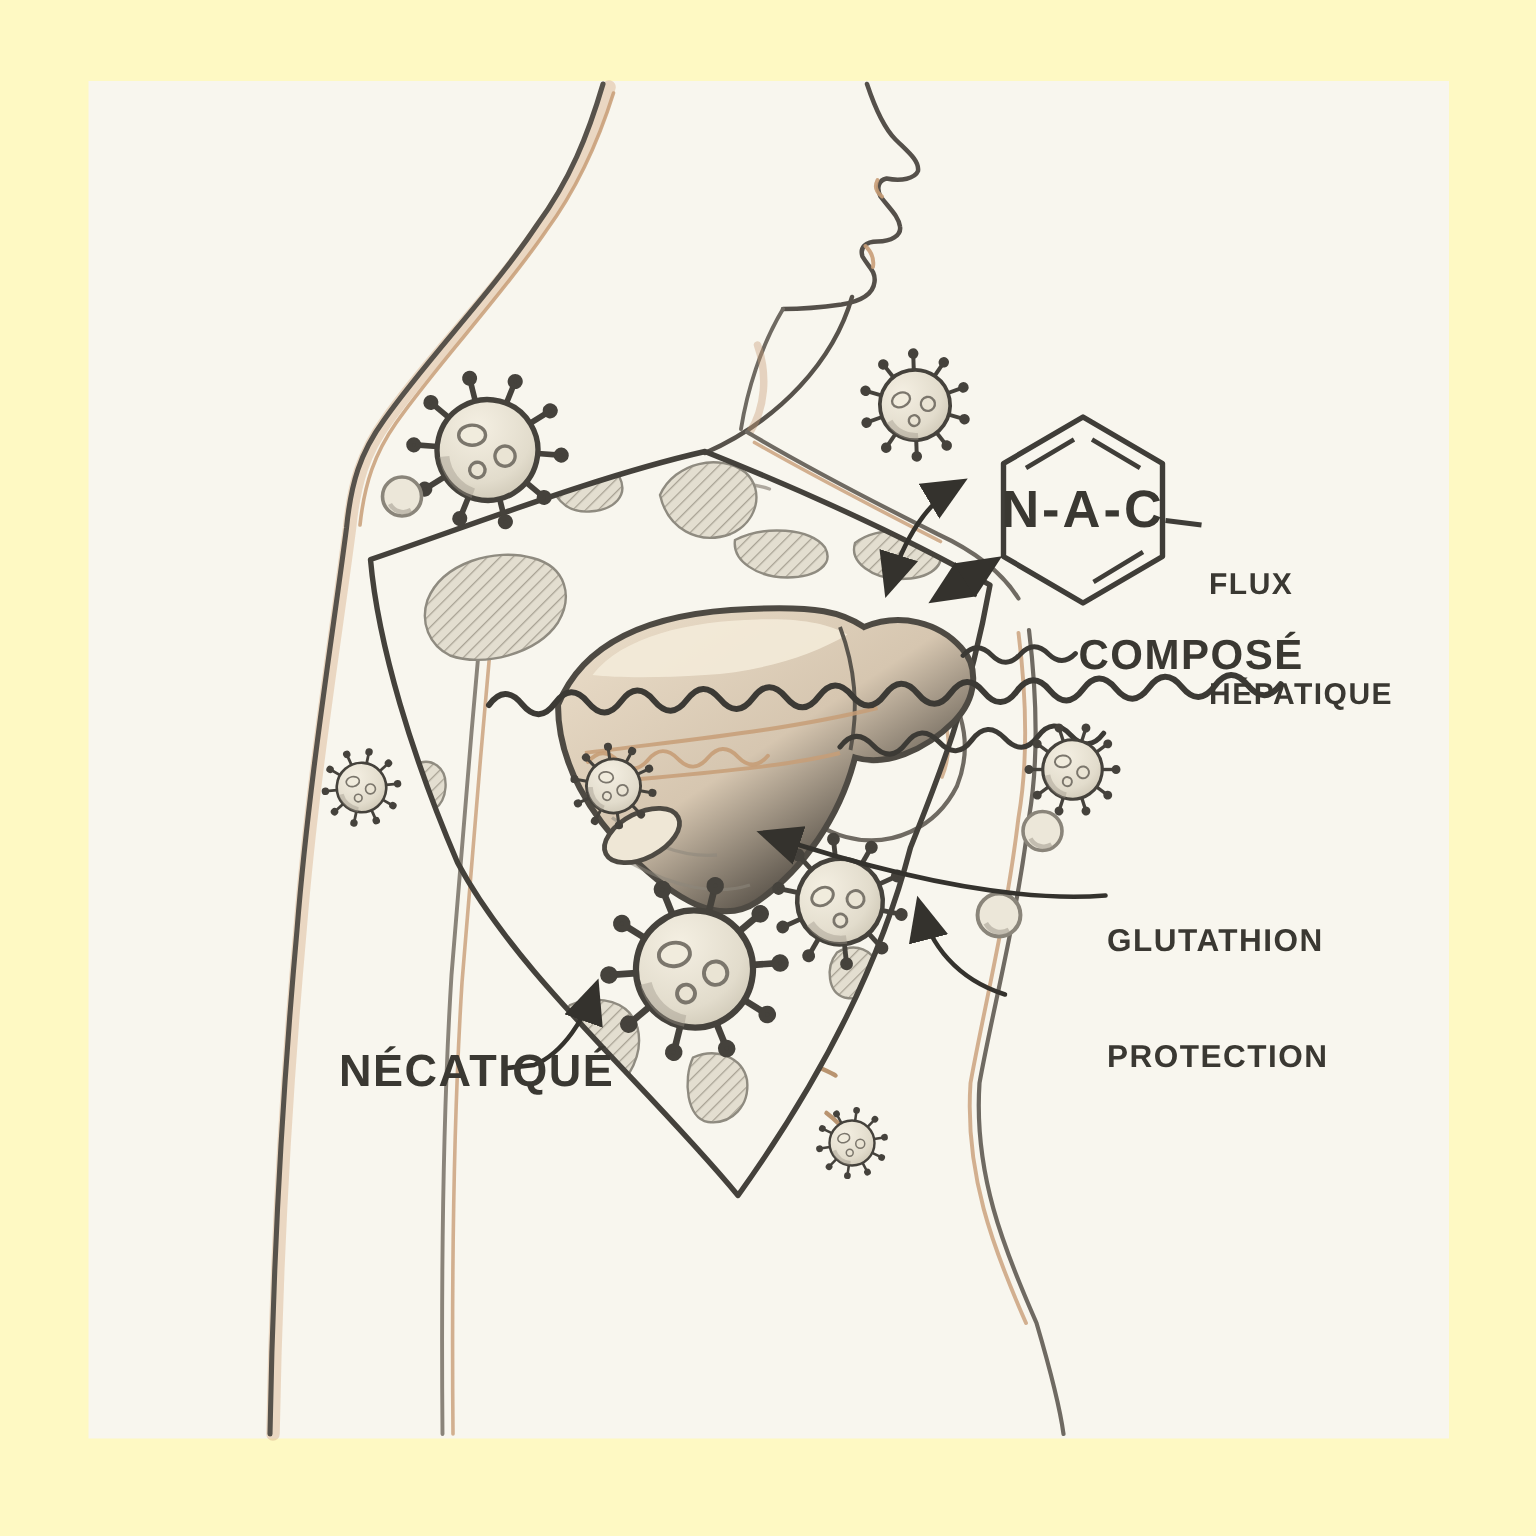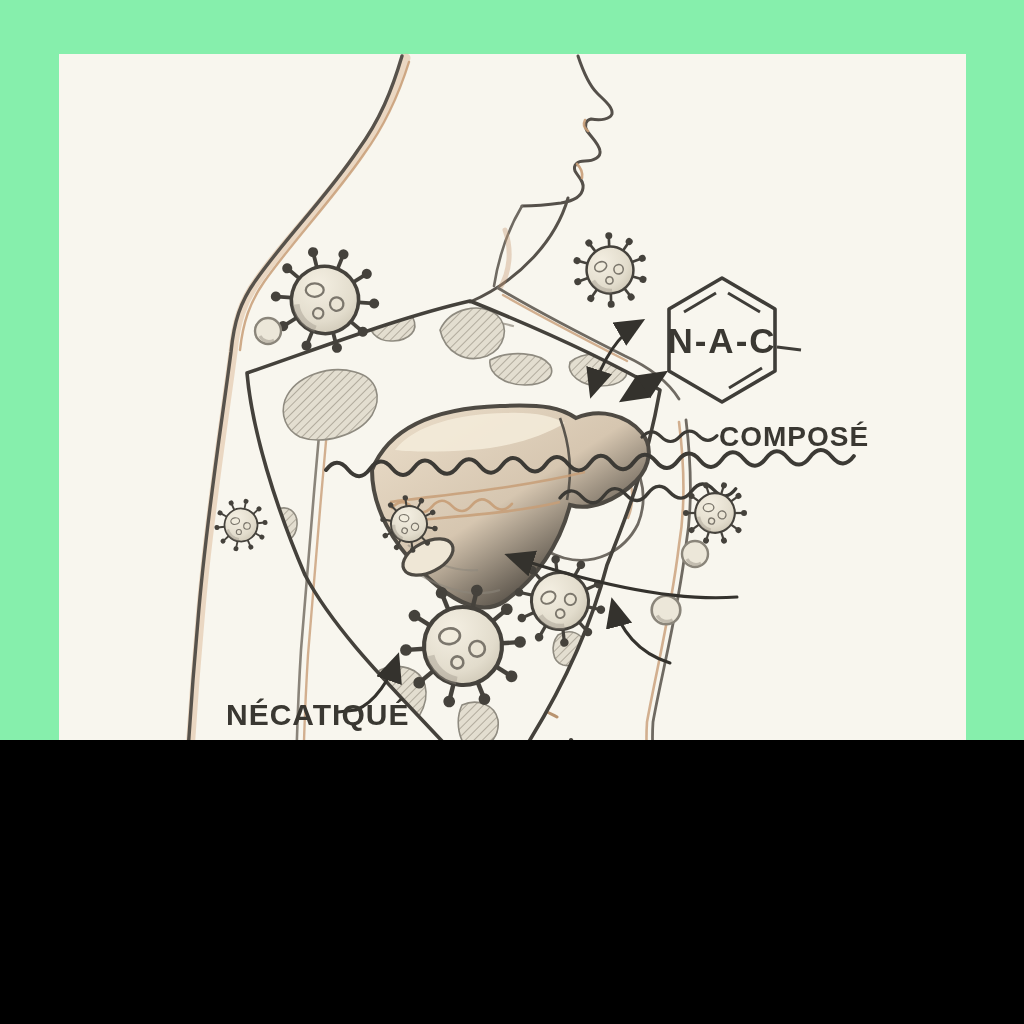--- a/index.html
+++ b/index.html
@@ -1,16 +1,16 @@
 <!DOCTYPE html>
 <html><head>
 <meta charset="utf-8">
 <style>
   html,body{margin:0;padding:0;background:#000;}
-  .stage{position:relative;width:1024px;height:740px;background:#86efac;overflow:hidden;
+  .stage{position:relative;width:1024px;height:1024px;background:#fef9c3;overflow:hidden;
          font-family:"Liberation Sans",sans-serif;}
   .stage svg{position:absolute;left:0;top:0;}
   .lbl{position:absolute;color:#3a3832;font-weight:700;letter-spacing:1px;
        line-height:1.22;white-space:pre;}
   .lbl span{display:block;}
   #lbl-nac{font-size:35px;letter-spacing:2px;transform:translate(-50%,-50%);}
   #lbl-flux{left:806px;top:329px;font-size:20px;}
   #lbl-compose{left:719px;top:420px;font-size:28px;}
   #lbl-glutathion{left:738px;top:564px;font-size:21px;}
   #lbl-cellules{left:640px;top:645px;width:175px;text-align:center;font-size:20px;}
@@ -189,20 +189,28 @@
     <path d="M592,393 C603,358 618,335 640,322" marker-start="url(#ahs)" marker-end="url(#ah)"></path>
     <path d="M624,399 L663,374" marker-start="url(#ahs)" marker-end="url(#ah)"></path>
     <path d="M737,597 C672,602 588,582 510,556" marker-end="url(#ah)"></path>
     <path d="M670,663 C638,653 620,630 613,603" marker-end="url(#ah)"></path>
     <path d="M338,712 L356,710 C376,702 390,678 397,658" marker-end="url(#ah)"></path>
   </g>
 </svg>
 
 <div class="lbl" id="lbl-nac" style="left:722px;top:341px;">N-A-C</div>
 
+<div class="lbl" id="lbl-flux">
+  <span>FLUX</span>
+  <span>HÉPATIQUE</span>
+</div>
 
 <div class="lbl" id="lbl-compose">COMPOSÉ</div>
 
+<div class="lbl" id="lbl-glutathion">
+  <span>GLUTATHION</span>
+  <span>PROTECTION</span>
+</div>
 
 
 <div class="lbl" id="lbl-necatique">NÉCATIQUÉ</div>
 
 </div>
 
 </body></html>

